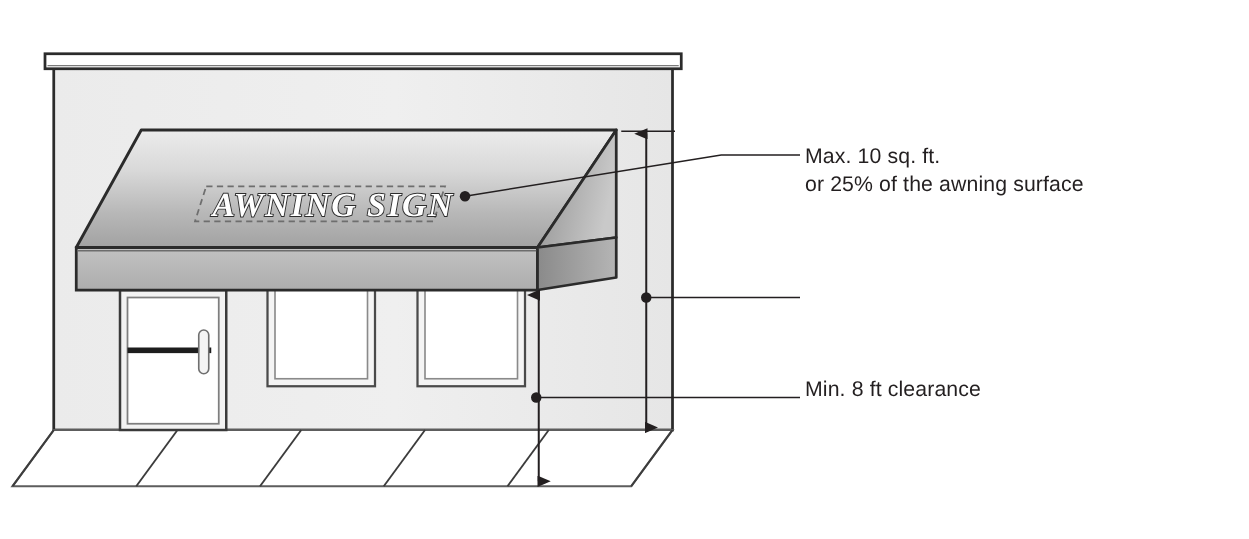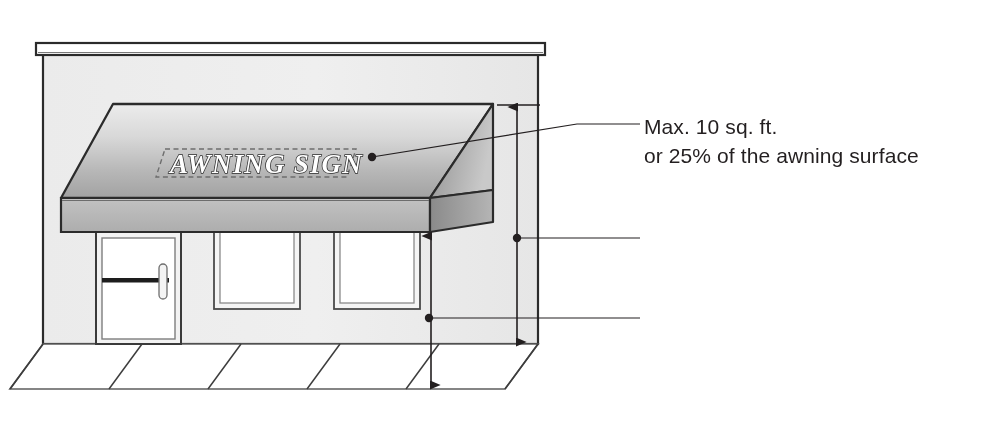--- a/index.html
+++ b/index.html
@@ -30,21 +30,21 @@
     left: 0;
     top: 0;
     width: 999px;
     height: 431px;
     pointer-events: none;
   }
   .annotation-block {
     position: absolute;
     color: #231f20;
     font-family: "Liberation Sans", sans-serif;
-    font-size: 21px;
+    font-size: 17px;
     line-height: 1.38;
     letter-spacing: 0.1px;
     white-space: pre-line;
     pointer-events: auto;
   }
   #annotation-sign-area   { left: 644px; top: 113px; width: 330px; }
   #annotation-max-height  { left: 644px; top: 224px; width: 330px; }
   #annotation-clearance   { left: 644px; top: 300px; width: 330px; }
 </style>
 </head>
@@ -161,15 +161,16 @@
 
     <g>
       <line x1="429" y1="318" x2="640" y2="318" stroke="#231f20" stroke-width="1.2"></line>
       <circle cx="429" cy="318" r="4.2" fill="#231f20"></circle>
     </g>
   </svg>
 
   <div class="annotations-layer">
     <div class="annotation-block" id="annotation-sign-area">Max. 10 sq. ft.
 or 25% of the awning surface</div>
+    <div class="annotation-block" id="annotation-clearance">Min. 8 ft clearance</div>
   </div>
 
 </div>
 
 </body></html>

